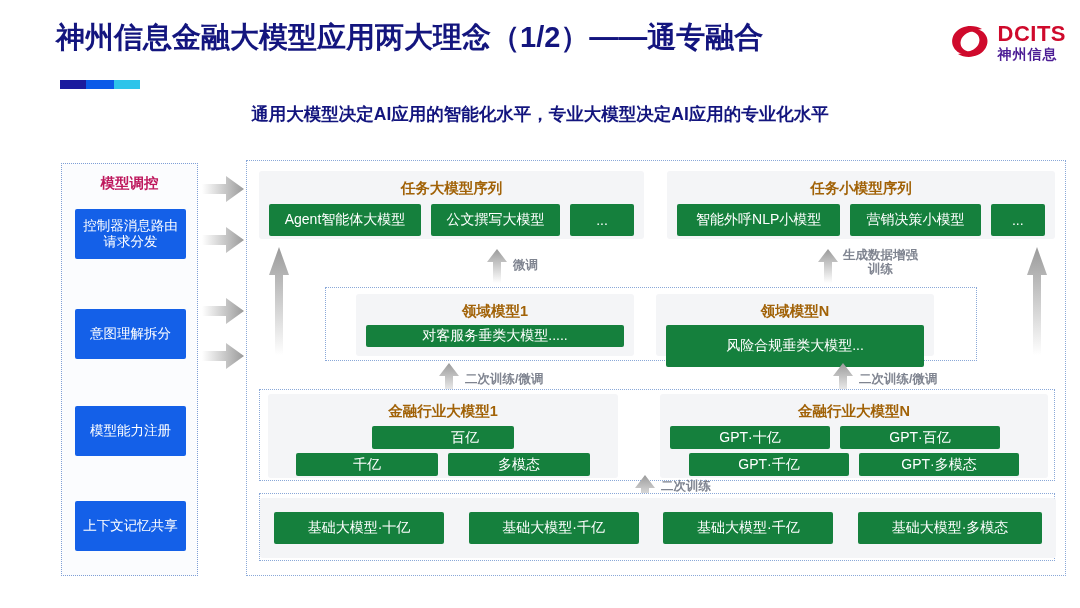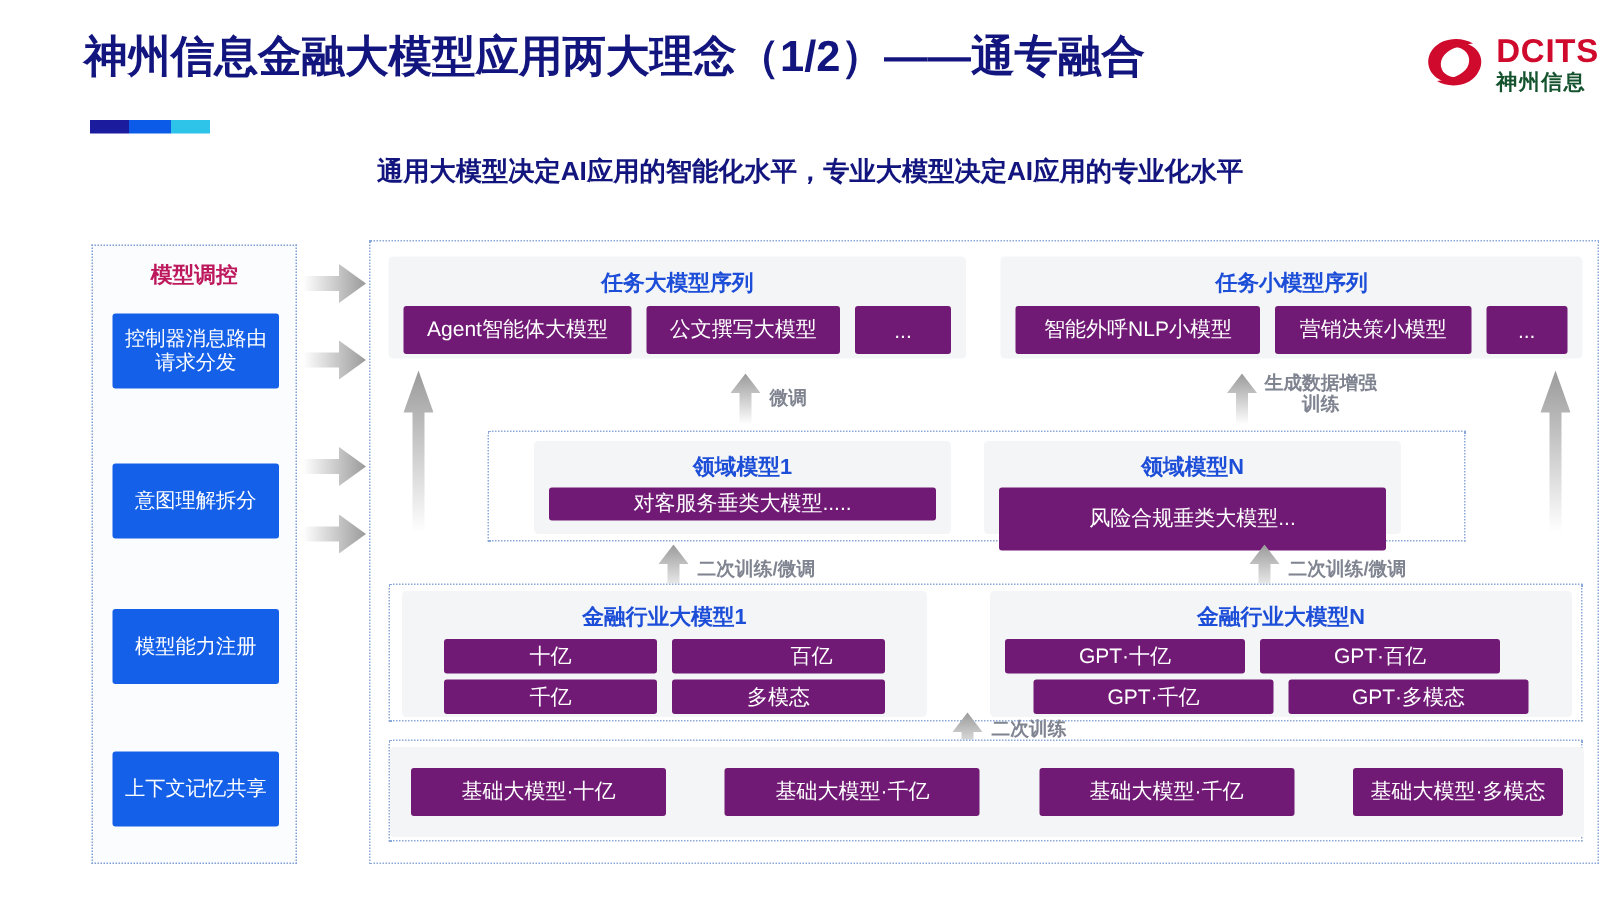--- a/index.html
+++ b/index.html
@@ -21,21 +21,21 @@
   .accent-bar { position: absolute; left: 60px; top: 80px; display: flex; height: 9px; }
   .accent-bar i { display: block; height: 9px; }
   .accent-bar i:nth-child(1) { width: 26px; background: #1b1b9e; }
   .accent-bar i:nth-child(2) { width: 28px; background: #0b5ae8; }
   .accent-bar i:nth-child(3) { width: 26px; background: #2ec4ea; }
 
   .logo { position: absolute; right: 14px; top: 22px; display: flex; align-items: center; gap: 6px; }
   .logo-mark { width: 44px; height: 40px; }
   .logo-text { line-height: 1.0; }
   .logo-en { font-size: 22px; font-weight: bold; color: #cf0a2c; letter-spacing: 0.5px; }
-  .logo-cn { font-size: 14px; font-weight: bold; color: #14532d; letter-spacing: 1px; margin-top: 2px; }
+  .logo-cn { font-size: 14px; font-weight: bold; color: #4c1d95; letter-spacing: 1px; margin-top: 2px; }
 
   .subtitle {
     position: absolute; left: 0; right: 0; top: 102px; text-align: center;
     font-size: 17.5px; font-weight: bold; color: #13157e; letter-spacing: 0px;
   }
 
   
   .ctrl-col {
     position: absolute; left: 61px; top: 163px; width: 137px; height: 413px;
     border: 1px dotted #7f9fd6; background: #fbfcfe;
@@ -60,26 +60,26 @@
 
   
   .diagram {
     position: absolute; left: 246px; top: 160px; width: 820px; height: 416px;
     border: 1px dotted #8aa8d8; background: #fff;
   }
 
   
   .panel { position: absolute; background: #f4f5f7; border-radius: 3px; }
   .panel-title {
-    text-align: center; font-size: 14.5px; font-weight: bold; color: #1d4ed8;
+    text-align: center; font-size: 14.5px; font-weight: bold; color: #a16207;
     padding-top: 8px; letter-spacing: 0px;
   }
 
   .bbox {
-    background: #701a75; color: #fff; border-radius: 2px;
+    background: #15803d; color: #fff; border-radius: 2px;
     font-size: 14px; display: flex; align-items: center; justify-content: center;
     text-align: center; white-space: nowrap;
   }
 
   
   .tp-left  { left: 12px;  top: 10px;  width: 385px; height: 68px; }
   .tp-right { left: 420px; top: 10px;  width: 388px; height: 68px; }
 
   
   .dom-group {
@@ -237,21 +237,20 @@
 
     <svg class="u-arrow" style="left:586px; top:202px;" viewBox="0 0 20 34">
       <path d="M6 34 V13 H0 L10 0 L20 13 H14 V34 Z" fill="url(#gu)"></path>
     </svg>
     <div class="arrow-label" style="left:612px; top:211px;">二次训练/微调</div>
 
     <div class="ind-group">
       <div class="panel im-left">
         <div class="panel-title">金融行业大模型1</div>
         <div class="row" style="margin-top:5px; justify-content:center;">
-          <div class="bbox" style="width:142px;height:23px;">十亿</div>
           <div class="bbox" style="width:142px;height:23px;padding-left:44px;">百亿</div>
         </div>
         <div class="row" style="margin-top:4px; justify-content:center;">
           <div class="bbox" style="width:142px;height:23px;">千亿</div>
           <div class="bbox" style="width:142px;height:23px;">多模态</div>
         </div>
       </div>
 
       <div class="panel im-right">
         <div class="panel-title">金融行业大模型N</div>
@@ -270,19 +269,19 @@
       <path d="M6 30 V13 H0 L10 0 L20 13 H14 V30 Z" fill="url(#gu)"></path>
     </svg>
     <div class="arrow-label" style="left:414px; top:318px;">二次训练</div>
 
     <div class="base-group">
       <div class="panel base-panel">
         <div class="row" style="margin-top:14px; justify-content:space-between; padding:0 14px;">
           <div class="bbox" style="width:170px;height:32px;">基础大模型·十亿</div>
           <div class="bbox" style="width:170px;height:32px;">基础大模型·千亿</div>
           <div class="bbox" style="width:170px;height:32px;">基础大模型·千亿</div>
-          <div class="bbox" style="width:140px;height:32px;">基础大模型·多模态</div>
+          <div class="bbox" style="width:184px;height:32px;">基础大模型·多模态</div>
         </div>
       </div>
     </div>
 
   </div>
 </div>
 
 </body></html>

